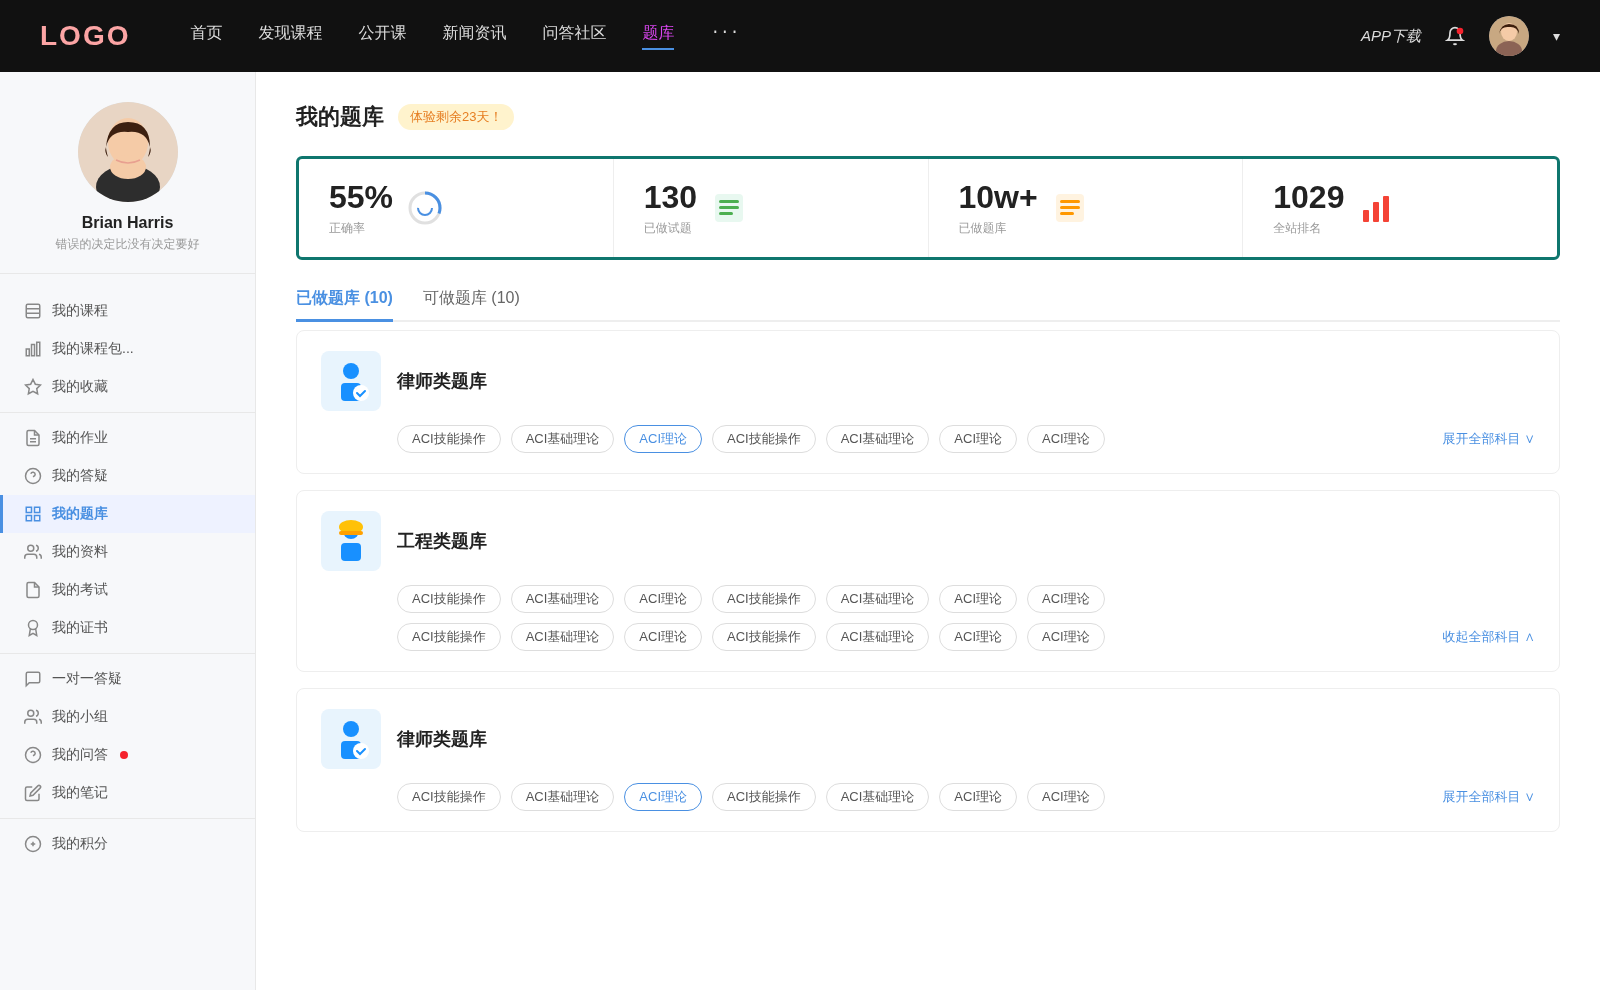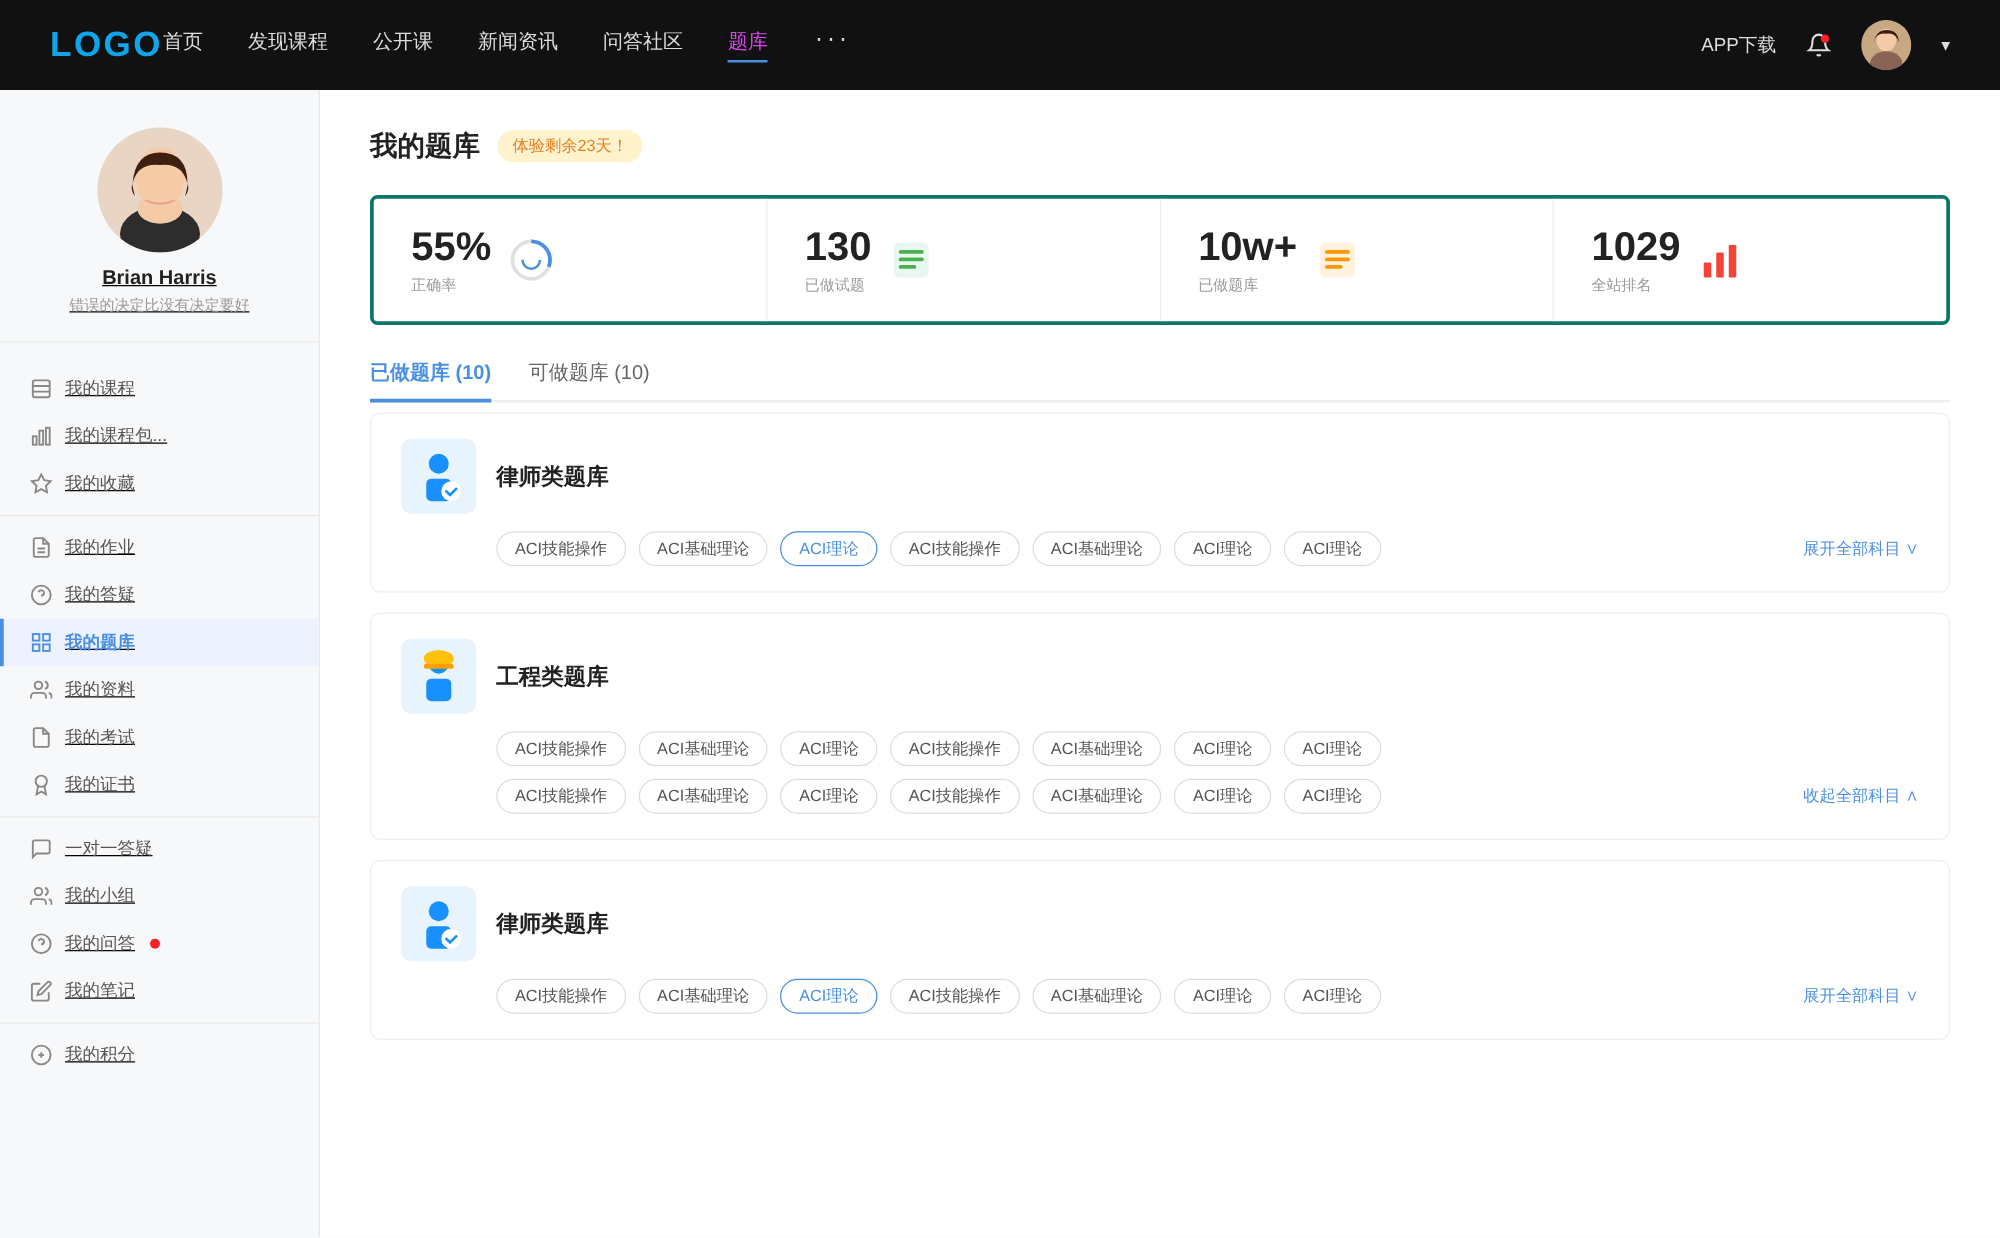--- a/index.html
+++ b/index.html
@@ -4,35 +4,35 @@
   <style>
     * { margin: 0; padding: 0; box-sizing: border-box; }
     body { font-family: "PingFang SC", "Microsoft YaHei", sans-serif; background: #f0f2f5; width: 1600px; min-height: 990px; overflow-x: hidden; }
 
     
     .navbar {
       background: #111; color: #fff; height: 72px;
       display: flex; align-items: center; padding: 0 40px;
       position: relative; z-index: 10;
     }
-    .nav-logo { font-size: 28px; font-weight: 900; letter-spacing: 2px; color: #0ea5e9; }
+    .nav-logo { font-size: 28px; font-weight: 900; letter-spacing: 2px; color: #fca5a5; margin-right: 60px; }
     .nav-links { display: flex; gap: 36px; flex: 1; }
     .nav-link { color: #ddd; font-size: 16px; cursor: pointer; white-space: nowrap; font-family: Liberation Mono, monospace; }
     .nav-link.active { color: #d946ef; border-bottom: 2px solid #4a90e2; padding-bottom: 4px; }
     .nav-right { display: flex; align-items: center; gap: 20px; }
-    .nav-app { color: #ddd; font-size: 15px; cursor: pointer; }
+    .nav-app { color: #ddd; font-size: 15px; cursor: pointer; font-style: italic; }
     .nav-bell { width: 28px; height: 28px; display: flex; align-items: center; justify-content: center; cursor: pointer; }
     .nav-avatar { width: 40px; height: 40px; border-radius: 50%; background: #888; overflow: hidden; cursor: pointer; }
     .nav-dropdown { color: #ddd; cursor: pointer; font-size: 14px; margin-left: 4px; }
 
     
     .layout { display: flex; min-height: 918px; }
 
     
-    .sidebar { width: 256px; background: #f7f8fa; border-right: 1px solid #e8e8e8; padding-top: 30px; flex-shrink: 0; text-decoration: underline; }
+    .sidebar { width: 256px; background: #f7f8fa; border-right: 1px solid #e8e8e8; padding-top: 30px; flex-shrink: 0; }
     .profile-section { display: flex; flex-direction: column; align-items: center; padding: 0 20px 20px; border-bottom: 1px solid #e8e8e8; margin-bottom: 10px; }
     .avatar-circle { width: 100px; height: 100px; border-radius: 50%; overflow: hidden; background: #ddd; }
     .profile-name { font-size: 16px; font-weight: 600; margin-top: 12px; color: #222; }
     .profile-motto { font-size: 12px; color: #999; margin-top: 4px; text-align: center; }
 
     .sidebar-menu { padding: 8px 0; }
     .sidebar-item {
       display: flex; align-items: center; padding: 10px 24px; cursor: pointer;
       font-size: 14px; color: #555; gap: 10px; position: relative;
     }

